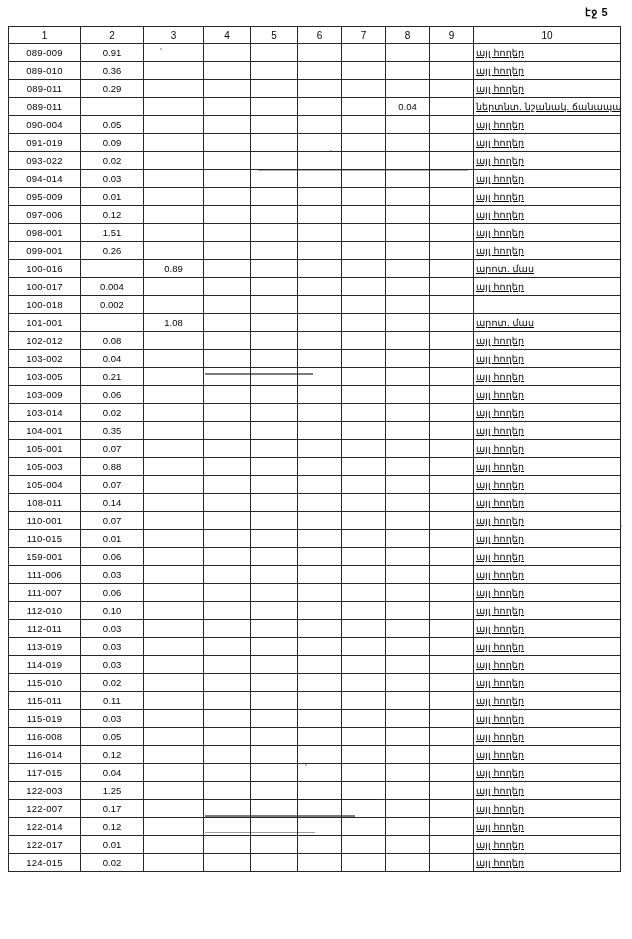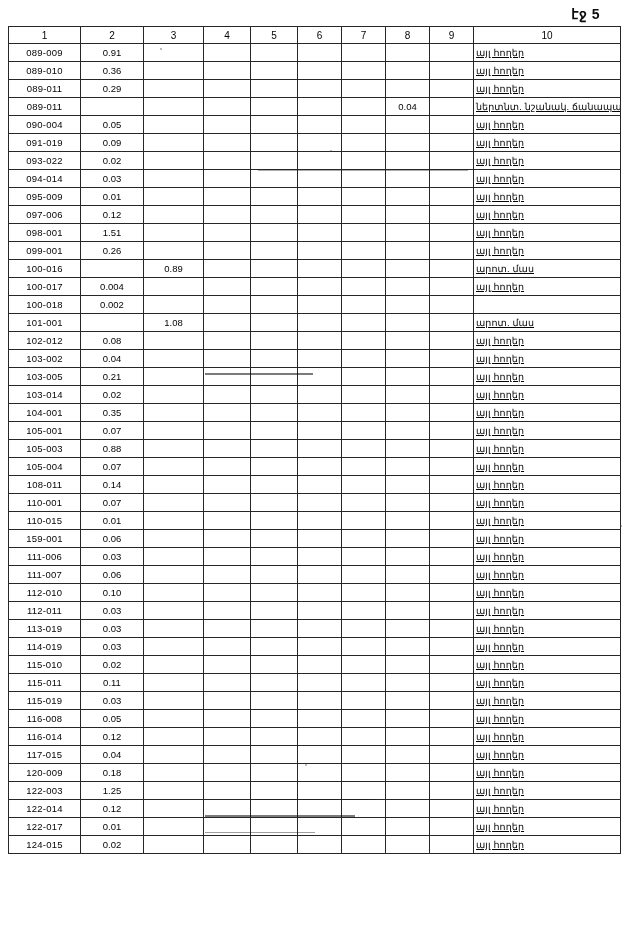--- a/index.html
+++ b/index.html
@@ -18,22 +18,22 @@
   .page {
     position: relative;
     width: 632px;
     height: 939px;
     box-sizing: border-box;
     padding: 0;
   }
   .page-number {
     position: absolute;
     top: 6px;
-    right: 32px;
-    font-size: 14px;
+    right: 24px;
+    font-size: 11px;
     font-weight: bold;
     letter-spacing: 0.5px;
     color: #111;
   }
   .table-wrap {
     position: absolute;
     top: 26px;
     left: 8px;
     width: 612px;
   }
@@ -358,20 +358,32 @@
             <td class="col-num"></td>
             <td class="col-num"></td>
             <td class="col-num"></td>
             <td class="col-num"></td>
             <td class="col-num"></td>
             <td class="col-num"></td>
             <td class="col-num"></td>
             <td class="col-note">այլ հողեր</td>
           </tr>
           <tr>
+            <td class="col-id">103-009</td>
+            <td class="col-num">0.06</td>
+            <td class="col-num"></td>
+            <td class="col-num"></td>
+            <td class="col-num"></td>
+            <td class="col-num"></td>
+            <td class="col-num"></td>
+            <td class="col-num"></td>
+            <td class="col-num"></td>
+            <td class="col-note">այլ հողեր</td>
+          </tr>
+          <tr>
             <td class="col-id">103-014</td>
             <td class="col-num">0.02</td>
             <td class="col-num"></td>
             <td class="col-num"></td>
             <td class="col-num"></td>
             <td class="col-num"></td>
             <td class="col-num"></td>
             <td class="col-num"></td>
             <td class="col-num"></td>
             <td class="col-note">այլ հողեր</td>
@@ -610,34 +622,34 @@
             <td class="col-num"></td>
             <td class="col-num"></td>
             <td class="col-num"></td>
             <td class="col-num"></td>
             <td class="col-num"></td>
             <td class="col-num"></td>
             <td class="col-num"></td>
             <td class="col-note">այլ հողեր</td>
           </tr>
           <tr>
-            <td class="col-id">120-009</td>
-            <td class="col-num">0.18</td>
-            <td class="col-num"></td>
-            <td class="col-num"></td>
-            <td class="col-num"></td>
-            <td class="col-num"></td>
-            <td class="col-num"></td>
-            <td class="col-num"></td>
-            <td class="col-num"></td>
-            <td class="col-note">այլ հողեր</td>
-          </tr>
-          <tr>
             <td class="col-id">122-003</td>
             <td class="col-num">1.25</td>
+            <td class="col-num"></td>
+            <td class="col-num"></td>
+            <td class="col-num"></td>
+            <td class="col-num"></td>
+            <td class="col-num"></td>
+            <td class="col-num"></td>
+            <td class="col-num"></td>
+            <td class="col-note">այլ հողեր</td>
+          </tr>
+          <tr>
+            <td class="col-id">122-007</td>
+            <td class="col-num">0.17</td>
             <td class="col-num"></td>
             <td class="col-num"></td>
             <td class="col-num"></td>
             <td class="col-num"></td>
             <td class="col-num"></td>
             <td class="col-num"></td>
             <td class="col-num"></td>
             <td class="col-note">այլ հողեր</td>
           </tr>
           <tr>

